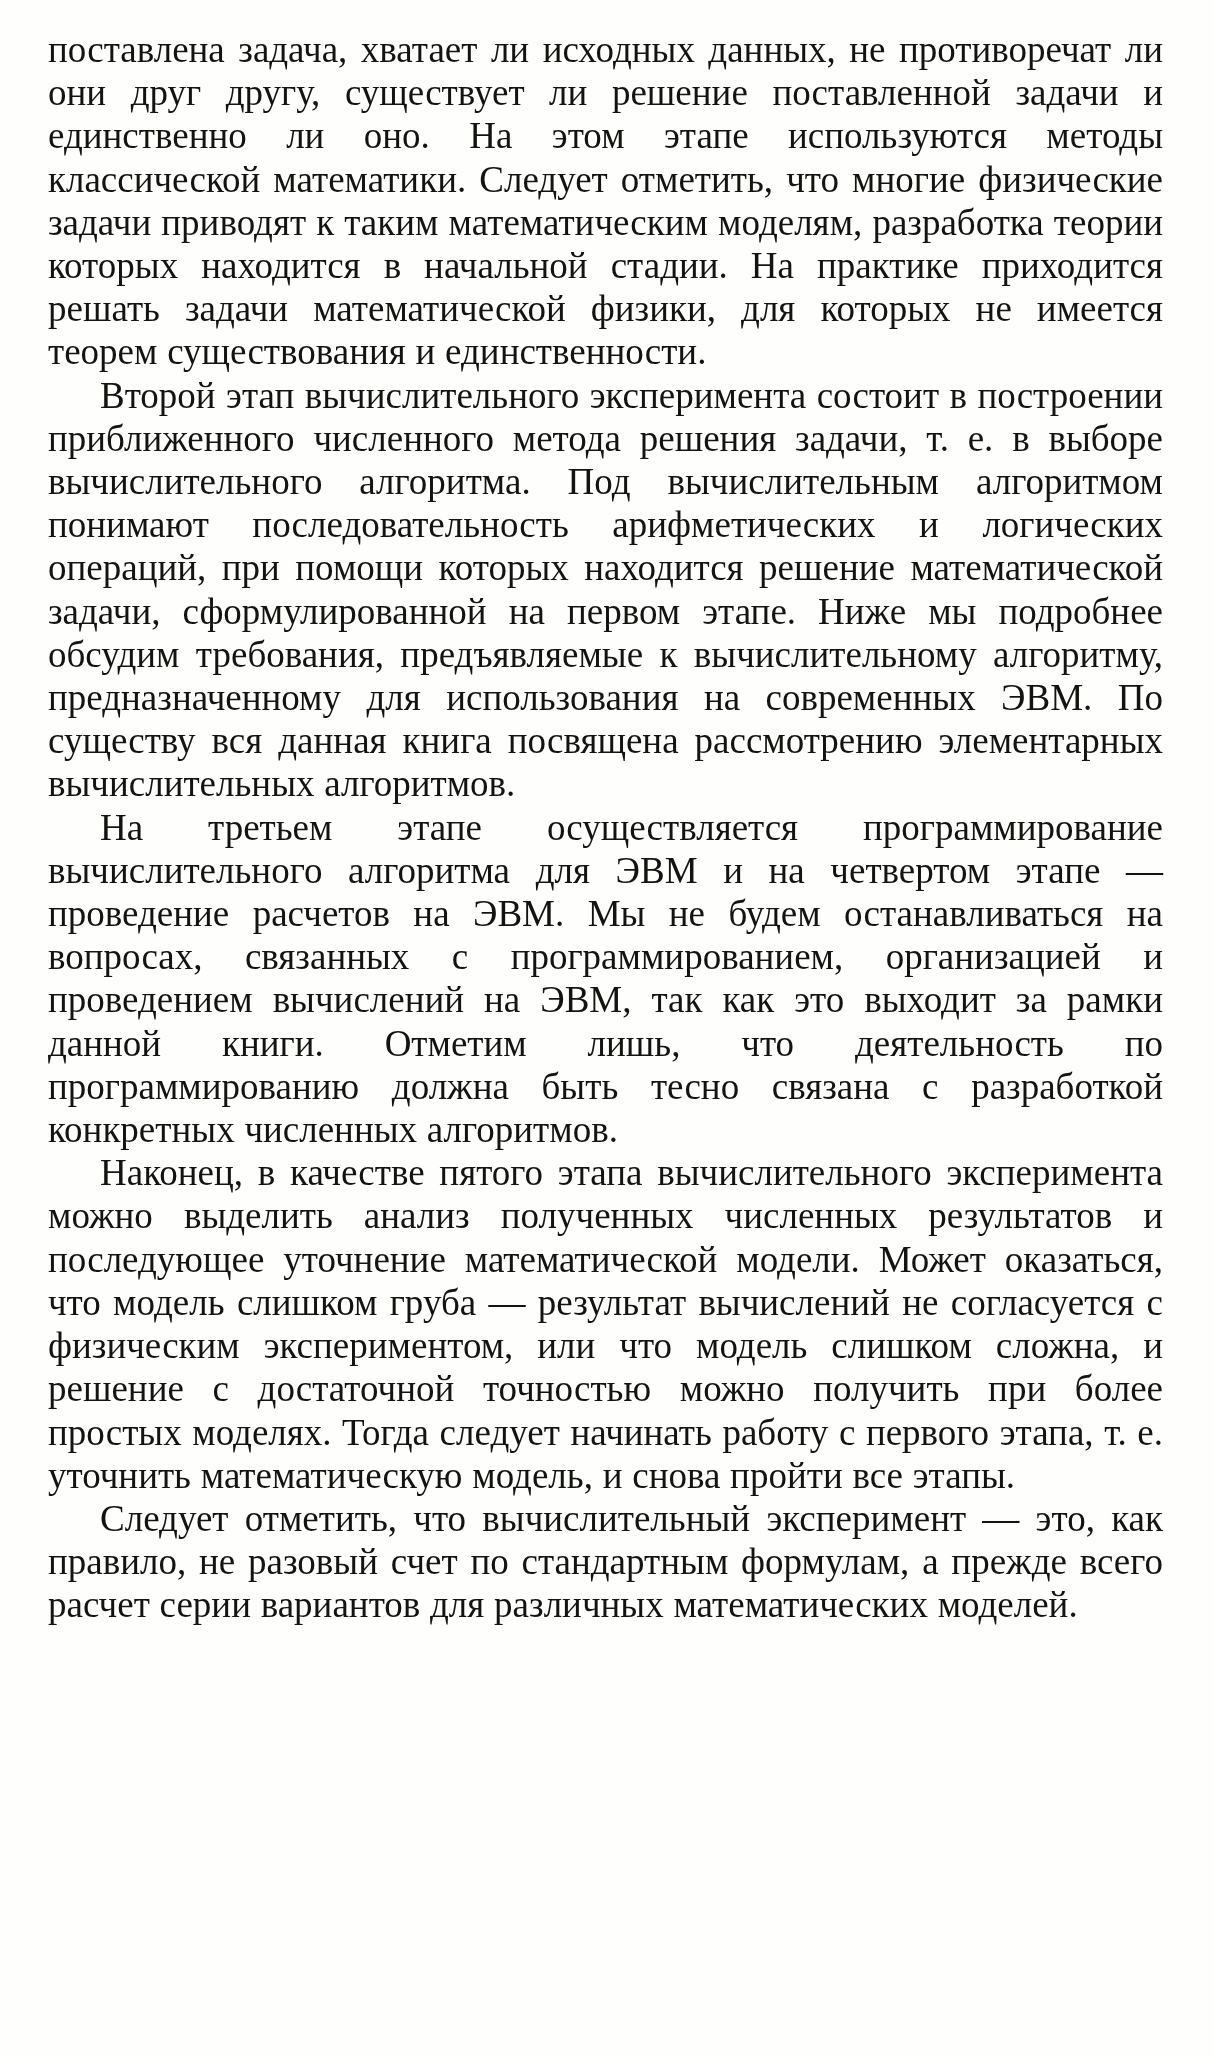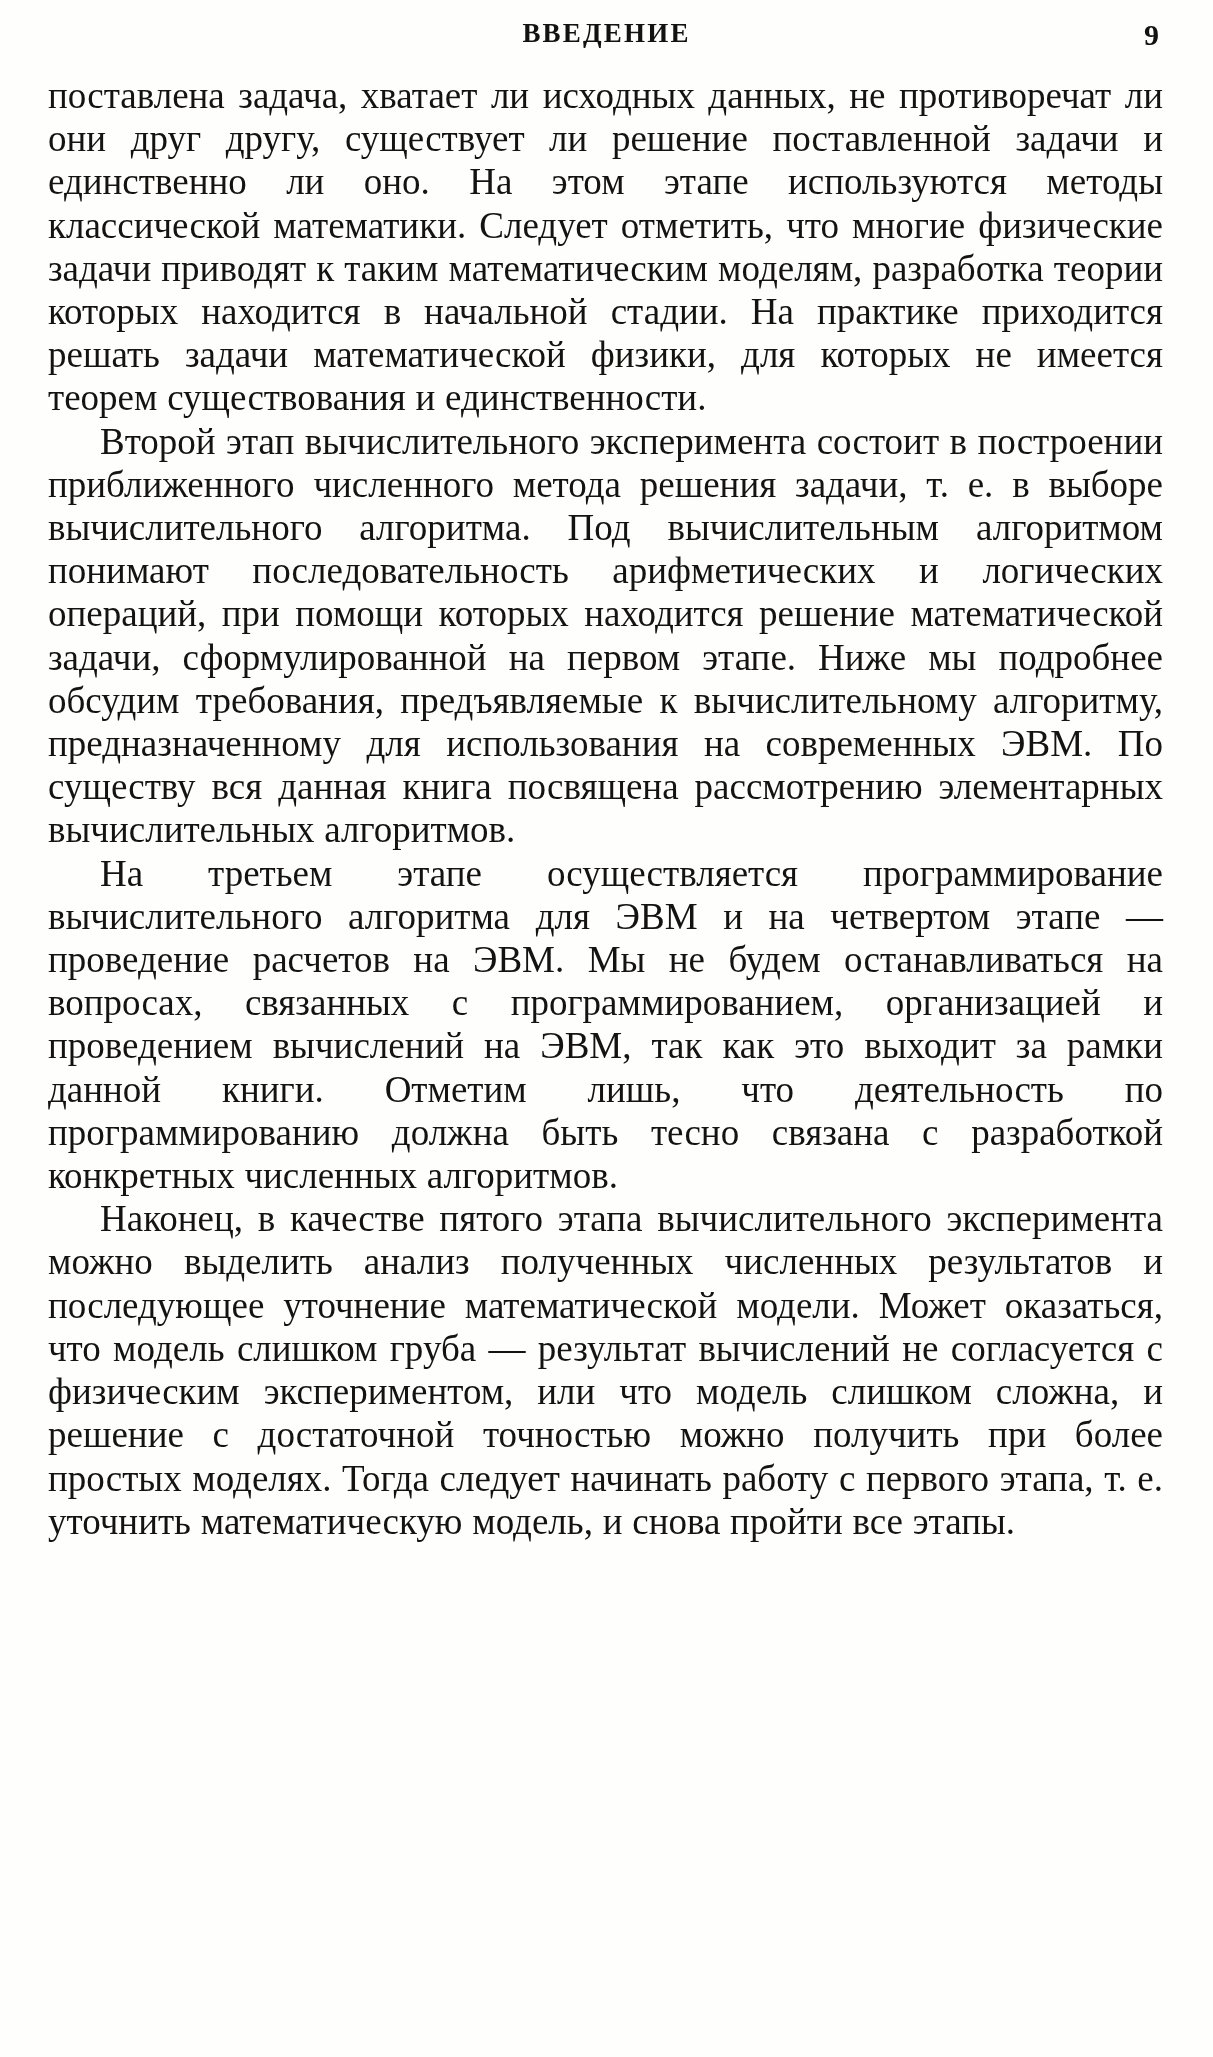--- a/index.html
+++ b/index.html
@@ -67,25 +67,22 @@
   p.para {
     font-weight: 400;
     -webkit-font-smoothing: antialiased;
   }
 </style>
 </head>
 <body>
 
 <div class="page">
 
-  <div class="running-head">
-    <div class="running-title">ВВЕДЕНИЕ</div>
-    <div class="folio">9</div>
-  </div>
 
   <div class="body-text">
     <p class="para">поставлена задача, хватает ли исходных данных, не противоречат ли они друг другу, существует ли решение поставленной задачи и единственно ли оно. На этом этапе используются методы классической математики. Следует отметить, что многие физические задачи приводят к таким математическим моделям, разработка теории которых находится в начальной стадии. На практике приходится решать задачи математической физики, для которых не имеется теорем существования и единственности.</p>
     <p class="para indent">Второй этап вычислительного эксперимента состоит в построении приближенного численного метода решения задачи, т. е. в выборе вычислительного алгоритма. Под вычислительным алгоритмом понимают последовательность арифметических и логических операций, при помощи которых находится решение математической задачи, сформулированной на первом этапе. Ниже мы подробнее обсудим требования, предъявляемые к вычислительному алгоритму, предназначенному для использования на современных ЭВМ. По существу вся данная книга посвящена рассмотрению элементарных вычислительных алгоритмов.</p>
     <p class="para indent">На третьем этапе осуществляется программирование вычислительного алгоритма для ЭВМ и на четвертом этапе — проведение расчетов на ЭВМ. Мы не будем останавливаться на вопросах, связанных с программированием, организацией и проведением вычислений на ЭВМ, так как это выходит за рамки данной книги. Отметим лишь, что деятельность по программированию должна быть тесно связана с разработкой конкретных численных алгоритмов.</p>
     <p class="para indent">Наконец, в качестве пятого этапа вычислительного эксперимента можно выделить анализ полученных численных результатов и последующее уточнение математической модели. Может оказаться, что модель слишком груба — результат вычислений не согласуется с физическим экспериментом, или что модель слишком сложна, и решение с достаточной точностью можно получить при более простых моделях. Тогда следует начинать работу с первого этапа, т. е. уточнить математическую модель, и снова пройти все этапы.</p>
+    <p class="para indent">Следует отметить, что вычислительный эксперимент — это, как правило, не разовый счет по стандартным формулам, а прежде всего расчет серии вариантов для различных математических моделей.</p>
   </div>
 
 </div>
 
 </body></html>

